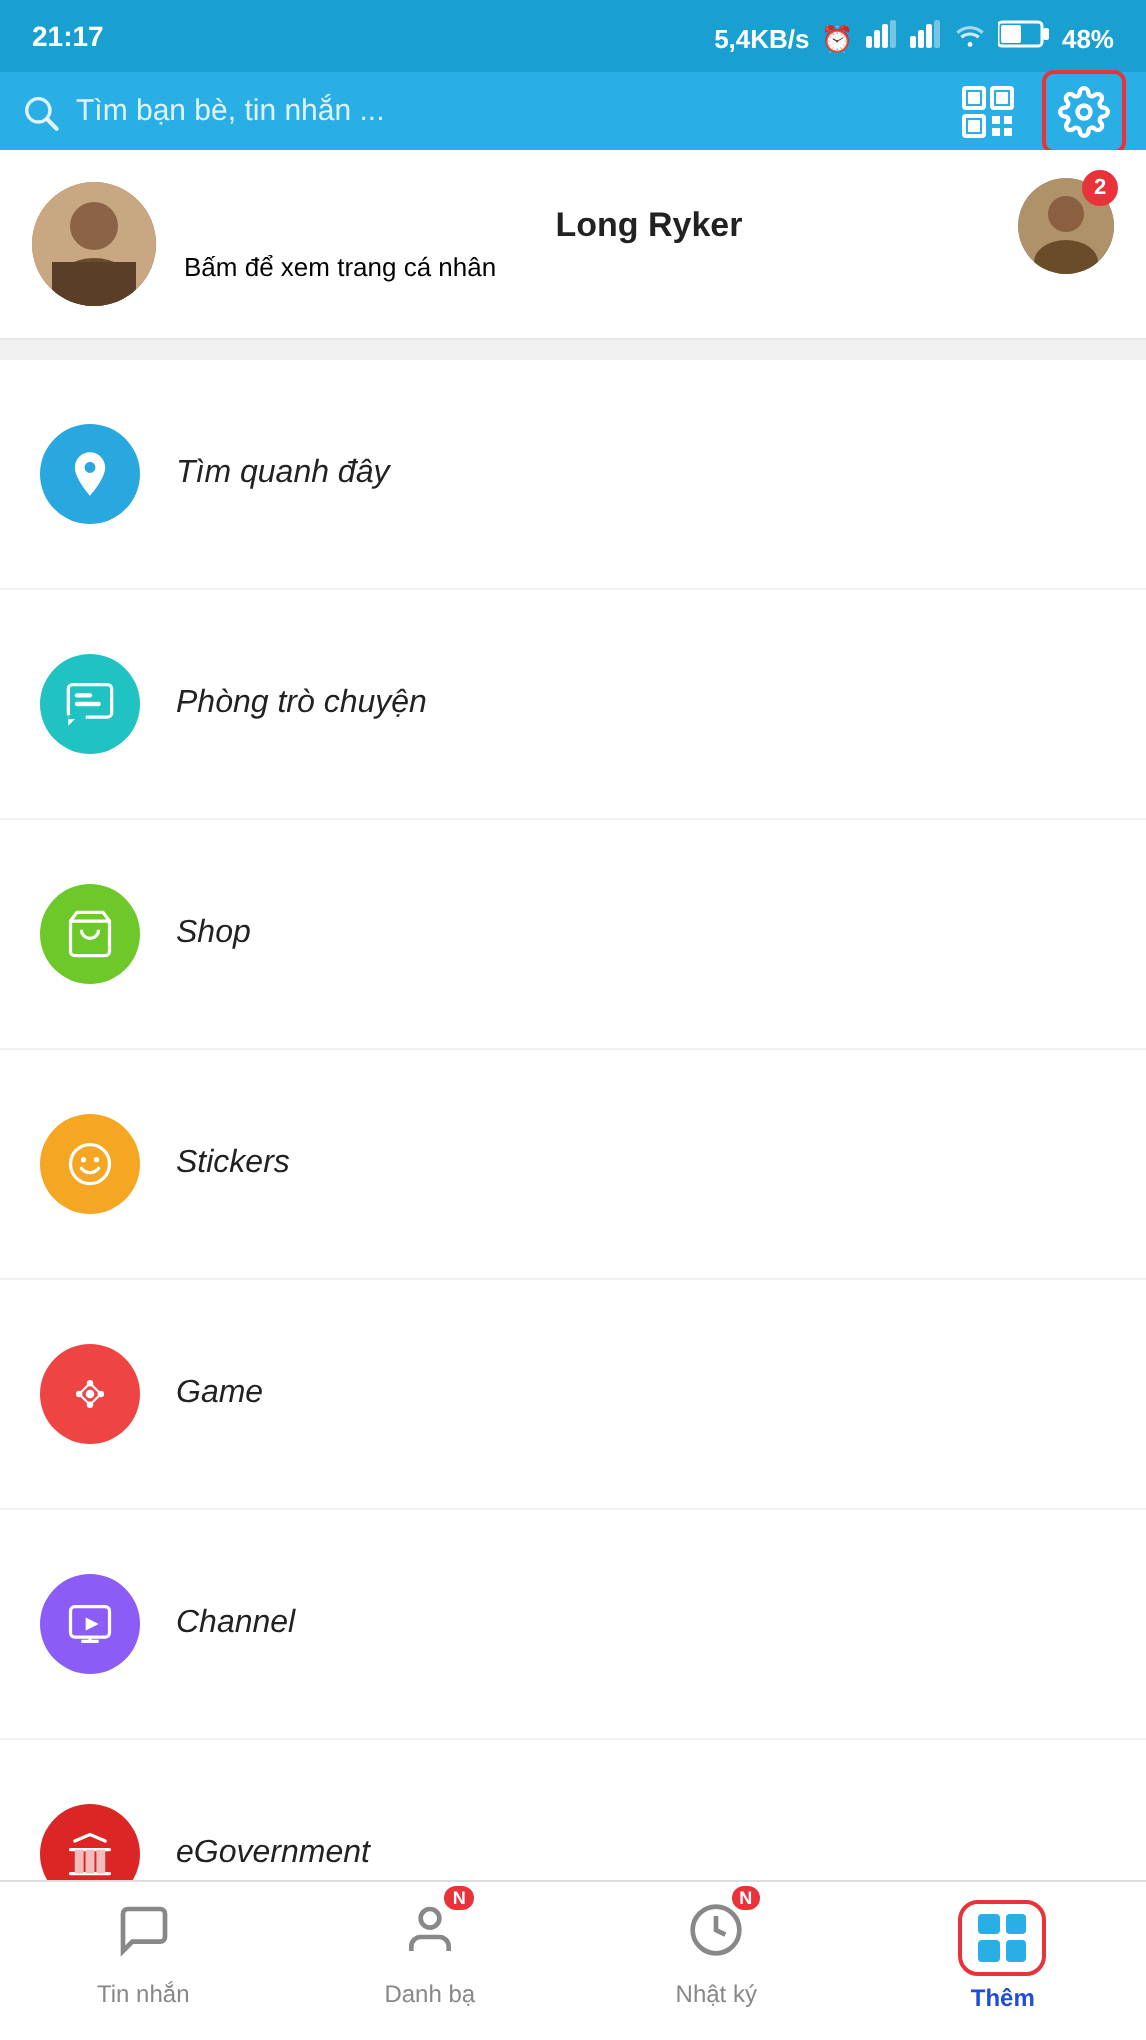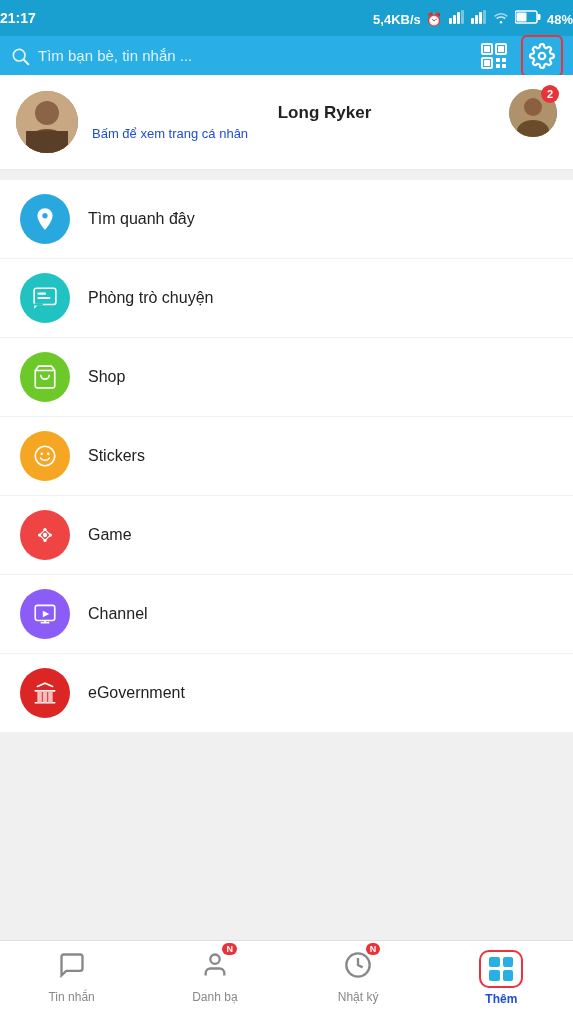--- a/index.html
+++ b/index.html
@@ -13,21 +13,21 @@
       position: relative;
     }
 
     
     .status-bar {
       background: #1a9fd1;
       height: 36px;
       display: flex;
       align-items: center;
       justify-content: space-between;
-      padding: 0 0;
+      padding: 0 16px;
       color: white;
       font-size: 14px;
       font-weight: bold;
     }
     .status-left { display: flex; align-items: center; gap: 4px; }
     .status-right { display: flex; align-items: flex-end; gap: 6px; font-size: 13px; }
 
     
     .search-bar {
       background: #29aee6;
@@ -78,21 +78,21 @@
     .profile-avatar {
       width: 62px;
       height: 62px;
       border-radius: 50%;
       background: linear-gradient(135deg, #f5a623, #e04b6a, #7b52ab);
       overflow: hidden;
       flex-shrink: 0;
     }
     .profile-info { flex: 1; }
     .profile-name { font-size: 17px; font-weight: bold; color: #222; text-align: center; }
-    .profile-sub { font-size: 13px; color: #1d4ed8; margin-top: 3px; }
+    .profile-sub { font-size: 13px; color: #000000; margin-top: 3px; }
     .profile-badge {
       position: absolute;
       right: 16px;
       top: 14px;
       width: 48px;
       height: 48px;
       border-radius: 50%;
       background: linear-gradient(135deg, #aaa, #666);
       overflow: hidden;
       display: flex;
@@ -120,24 +120,25 @@
     }
 
     
     .menu-list {
       background: white;
       margin-top: 10px;
     }
     .menu-item {
       display: flex;
       align-items: center;
-      padding: 14px 20px;
+      padding: 32px 20px;
       gap: 18px;
       border-bottom: 1px solid #f2f2f2;
       cursor: pointer;
+      font-style: italic;
     }
     .menu-icon-wrap {
       width: 50px;
       height: 50px;
       border-radius: 50%;
       display: flex;
       align-items: center;
       justify-content: center;
       flex-shrink: 0;
       font-size: 22px;

